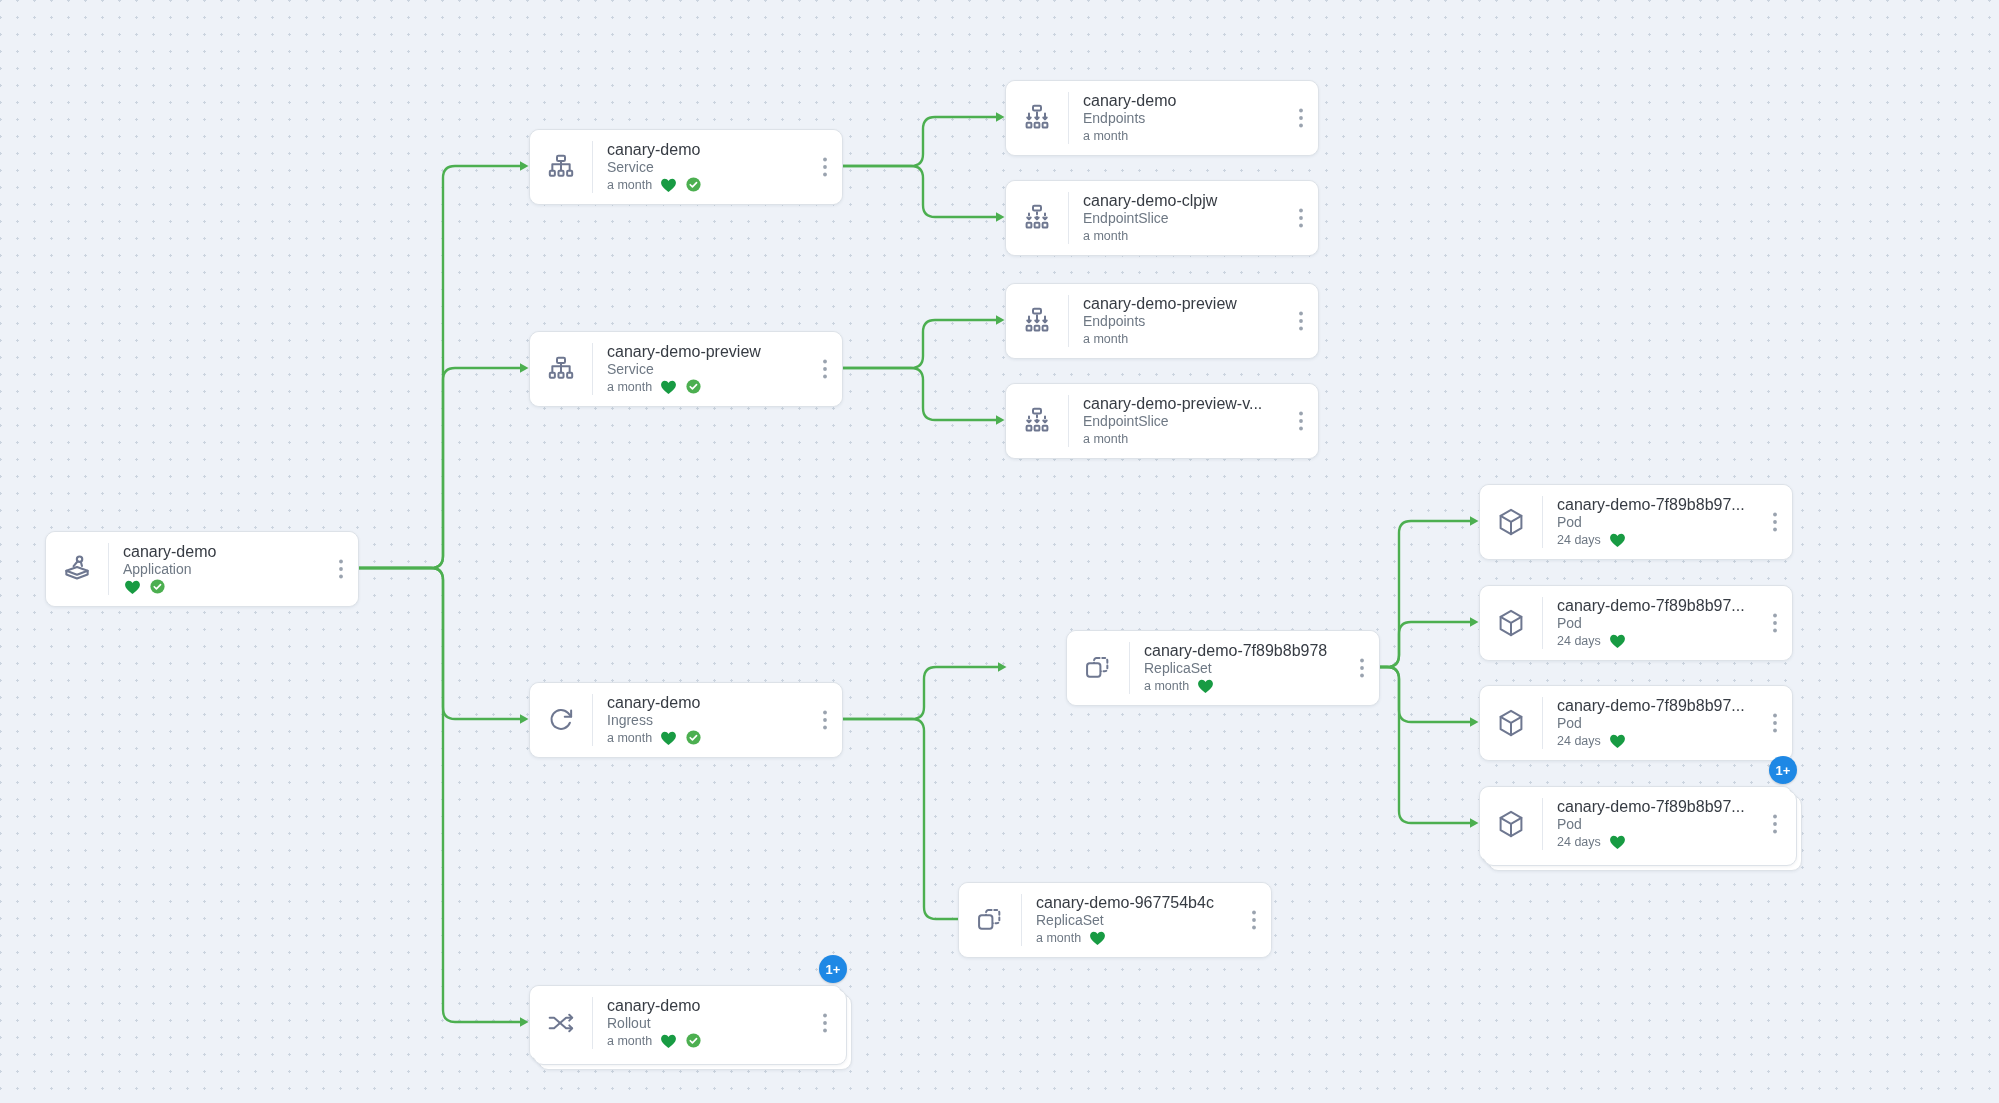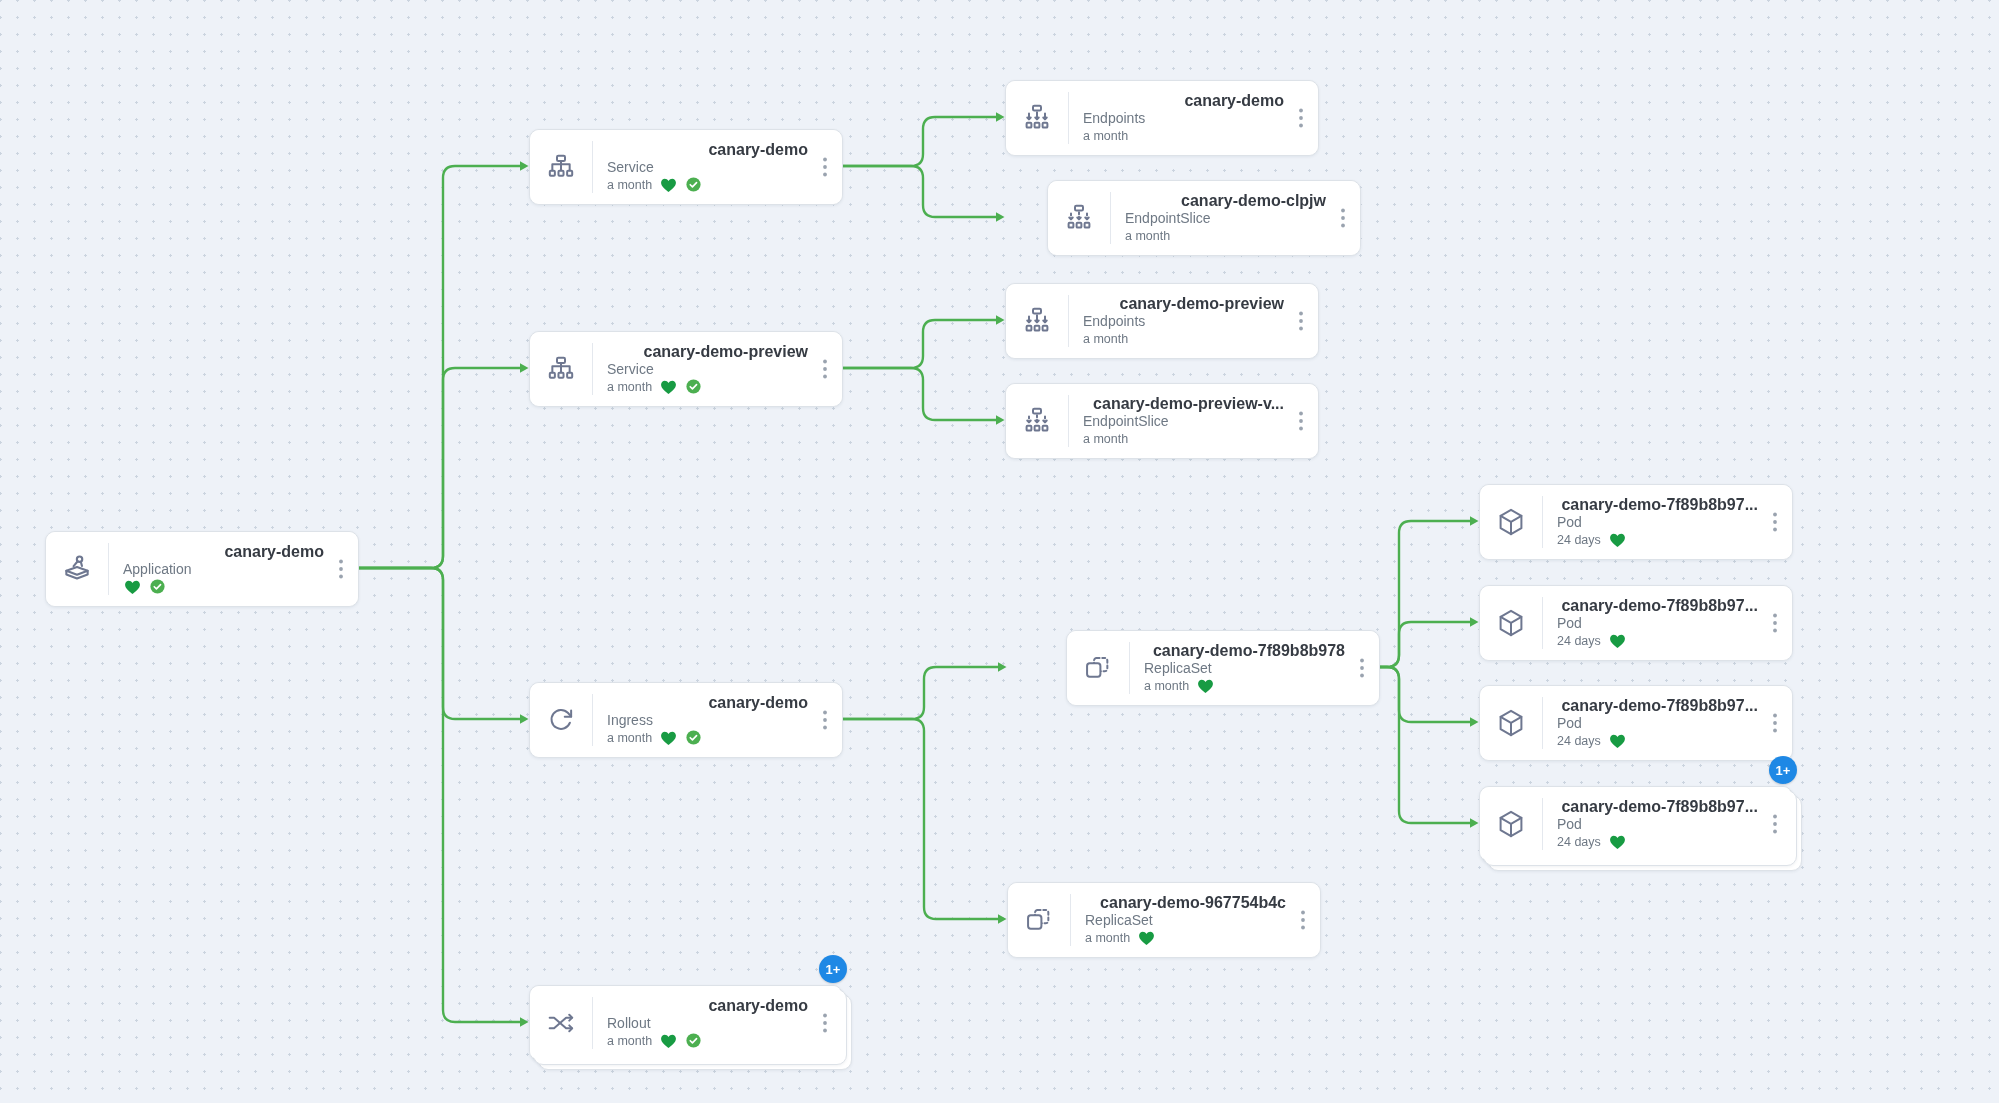--- a/index.html
+++ b/index.html
@@ -21,21 +21,21 @@
     border:1px solid #dde2e8;border-radius:10px;
     box-shadow:0 1px 3px rgba(40,60,90,.07);
   }
   .node.stacked::before{transform:translate(9px,9px);z-index:-2;}
   .node.stacked::after{transform:translate(4px,4px);z-index:-1;}
   .node-inner{position:relative;display:flex;height:100%;align-items:center;z-index:1;background:#fff;border-radius:10px;}
   .icon-col{width:62px;flex:0 0 62px;display:flex;align-items:center;justify-content:center;}
   .res-icon svg{display:block;}
   .vdiv{position:absolute;left:62px;top:11px;bottom:11px;width:1px;background:#e4e8ee;}
   .text-col{flex:1;min-width:0;padding:8px 0 8px 15px;display:flex;flex-direction:column;justify-content:space-between;}
-  .title{font-size:16px;font-weight:700;color:#363b43;line-height:20px;white-space:nowrap;overflow:hidden;text-align:right;}
+  .title{font-size:16px;font-weight:400;color:#363b43;line-height:20px;white-space:nowrap;overflow:hidden;}
   .kind{font-size:14px;color:#6e7884;line-height:15px;}
   .meta{display:flex;align-items:center;gap:7px;height:19px;}
   .age{font-size:12.5px;color:#6e7884;}
   .age:empty{display:none;margin:0;}
   .health{display:inline-flex;align-items:center;}
   .kebab{width:34px;flex:0 0 34px;display:flex;align-items:center;justify-content:center;cursor:pointer;}
   .badge{
     position:absolute;top:-31px;right:-5px;width:28px;height:28px;border-radius:50%;
     background:#1e88e5;color:#fff;font-size:13px;font-weight:bold;
     display:flex;align-items:center;justify-content:center;z-index:2;
@@ -298,21 +298,21 @@
       <div class="kebab">
         <svg width="6" height="22" viewBox="0 0 6 22">
             <circle cx="3" cy="3.5" r="1.9" fill="#9aa3af"></circle>
             <circle cx="3" cy="11" r="1.9" fill="#9aa3af"></circle>
             <circle cx="3" cy="18.5" r="1.9" fill="#9aa3af"></circle>
           </svg>
       </div>
     </div>
 
   </div>
-    <div class="node" style="left: 1047px; top: 180px;">
+    <div class="node" style="left: 1005px; top: 180px;">
     <div class="node-inner">
       <div class="icon-col">
           <span class="res-icon">
             <svg width="32" height="32" viewBox="0 0 24 24" stroke="#6e7790" stroke-width="1.5" fill="none" stroke-linecap="round" stroke-linejoin="round">
               <rect x="9" y="2.8" width="6" height="3.6" rx="1"></rect>
               <path stroke-dasharray="1.6 1.8" d="M6 8.6v4.2M12 7.6v5.2M18 8.6v4.2"></path>
               <path d="M4.7 11.6L6 13l1.3-1.4M10.7 11.6L12 13l1.3-1.4M16.7 11.6L18 13l1.3-1.4"></path>
               <rect x="4.2" y="15.6" width="3.6" height="3.6" rx="0.7"></rect>
               <rect x="10.2" y="15.6" width="3.6" height="3.6" rx="0.7"></rect>
               <rect x="16.2" y="15.6" width="3.6" height="3.6" rx="0.7"></rect>
@@ -431,21 +431,21 @@
       <div class="kebab">
         <svg width="6" height="22" viewBox="0 0 6 22">
             <circle cx="3" cy="3.5" r="1.9" fill="#9aa3af"></circle>
             <circle cx="3" cy="11" r="1.9" fill="#9aa3af"></circle>
             <circle cx="3" cy="18.5" r="1.9" fill="#9aa3af"></circle>
           </svg>
       </div>
     </div>
 
   </div>
-    <div class="node" style="left: 1007px; top: 882px;">
+    <div class="node" style="left: 958px; top: 882px;">
     <div class="node-inner">
       <div class="icon-col">
           <span class="res-icon">
             <svg width="32" height="32" viewBox="0 0 24 24" stroke="#6e7790" stroke-width="1.5" fill="none" stroke-linecap="round" stroke-linejoin="round">
               <rect x="9" y="4.5" width="10" height="10" rx="2" stroke-dasharray="2.2 2"></rect>
               <rect x="3.8" y="8.5" width="10" height="10" rx="2" fill="#fff"></rect>
             </svg>
           </span>
         </div>
       <div class="vdiv"></div>

